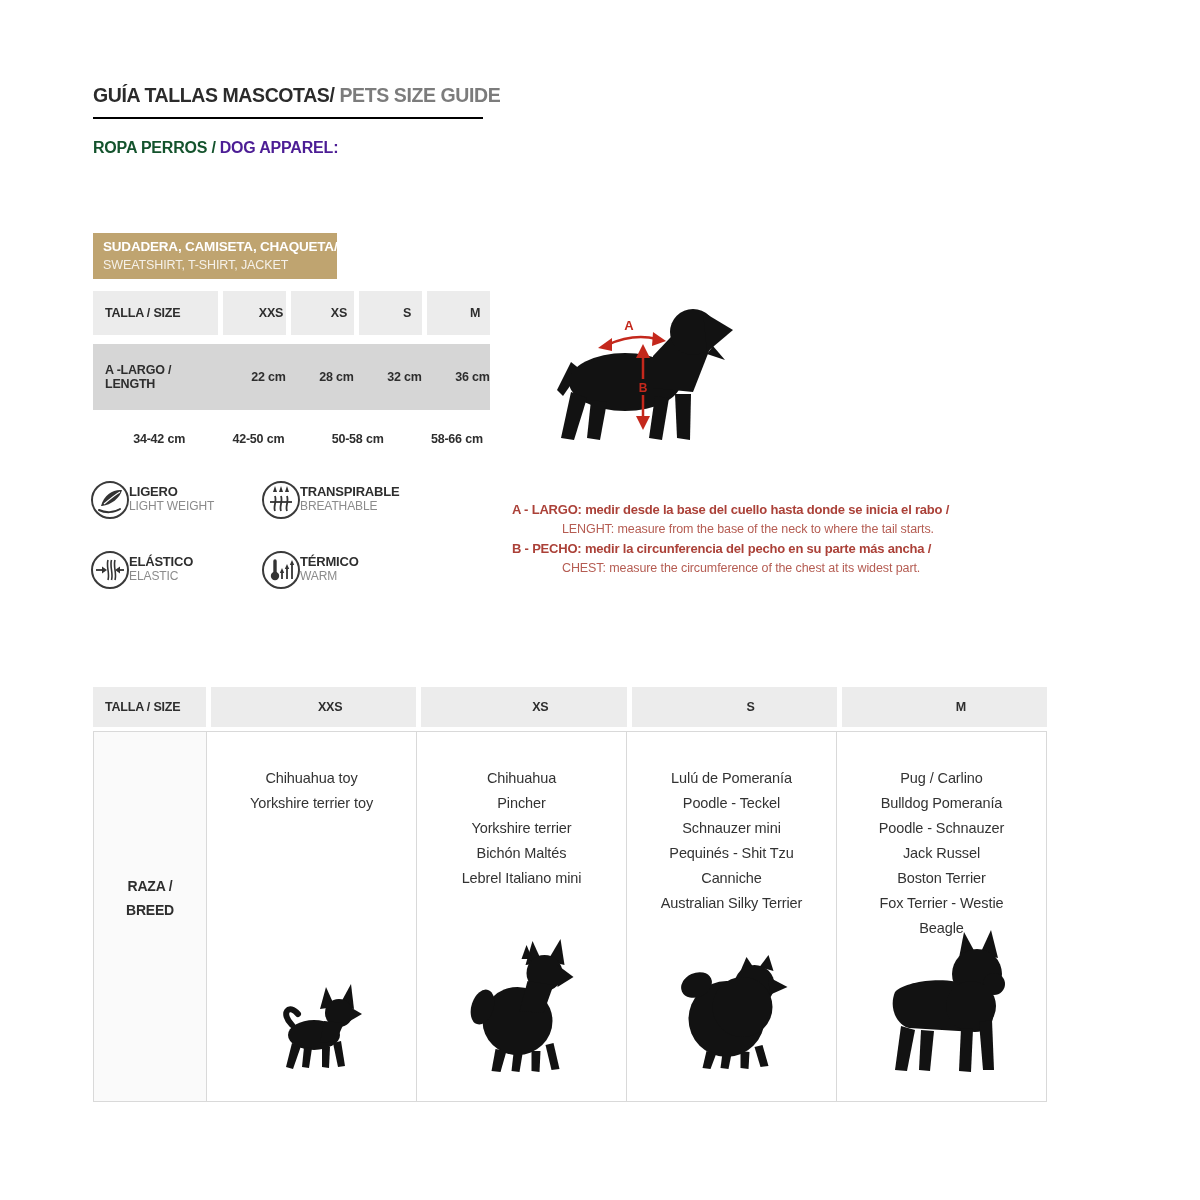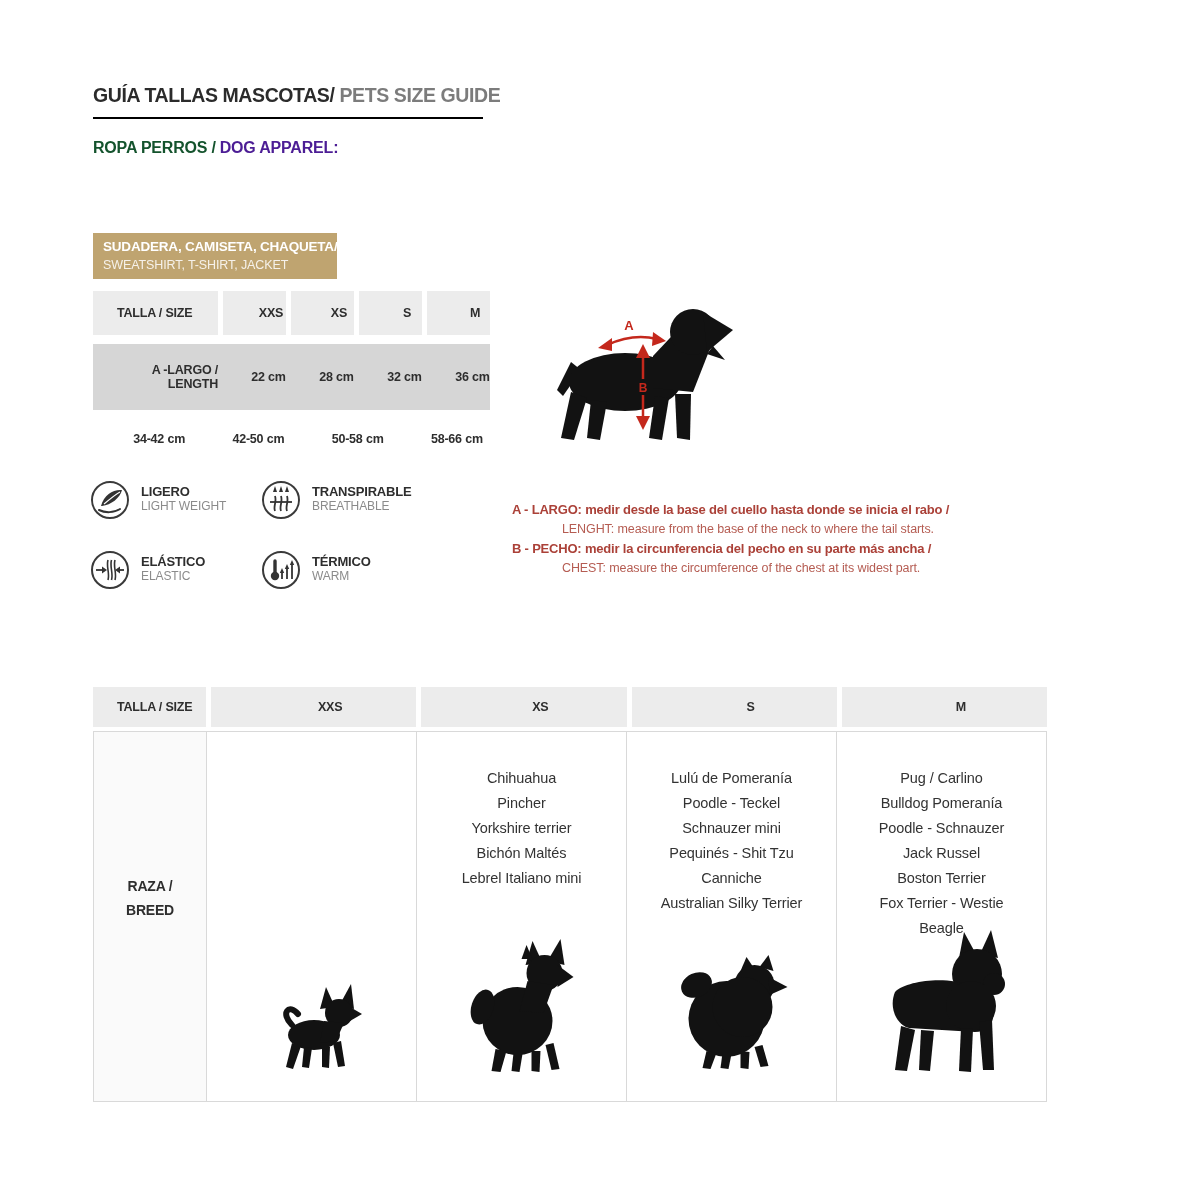--- a/index.html
+++ b/index.html
@@ -30,33 +30,33 @@
   .banner .l2{color:rgba(255,255,255,0.85);font-size:12.5px;letter-spacing:-0.1px;white-space:nowrap;}
   
   .size-table{position:absolute;left:93px;top:291px;width:397px;}
   .st-row{display:flex;}
   .st-head{height:44px;margin-bottom:9px;}
   .st-head .cell{background:#ececec;}
   .st-a{height:66px;background:#d6d6d6;margin-bottom:5px;}
   .st-b{height:48px;background:#ffffff;}
   .cell{display:flex;align-items:center;justify-content:center;box-sizing:border-box;
         font-size:12.5px;font-weight:bold;letter-spacing:-0.2px;color:#2e2e2e;}
-  .cell.lbl{flex:0 0 125px;justify-content:flex-start;padding-left:24px;text-align:right;}
+  .cell.lbl{flex:0 0 125px;justify-content:flex-start;padding-left:12px;}
   .cell.val{flex:1 1 0;padding-left:33px;}
   .st-head .cell{margin-right:5px;}
   .st-head .cell:last-child{margin-right:0;}
   
   .diagram{position:absolute;left:555px;top:300px;width:180px;height:150px;}
   
   .feature{position:absolute;display:flex;align-items:flex-start;}
   .f0{left:91px;top:481px;} .f1{left:262px;top:481px;}
   .f2{left:91px;top:551px;} .f3{left:262px;top:551px;}
   .f-circle{width:38px;height:38px;border:2px solid #3a3a3a;border-radius:50%;
             box-sizing:border-box;display:flex;align-items:center;justify-content:center;flex:0 0 auto;}
-  .f-text{margin-left:12px;padding-top:3px;line-height:15px;}
+  .f-text{padding-top:3px;line-height:15px;}
   .f-es{font-size:13px;font-weight:bold;color:#2e2e2e;letter-spacing:-0.2px;white-space:nowrap;}
   .f-en{font-size:12px;color:#8b8b8b;letter-spacing:-0.1px;white-space:nowrap;}
   
   .notes{position:absolute;left:512px;top:500px;width:470px;line-height:19.5px;}
   .note-main{color:#ab4138;font-weight:bold;font-size:13px;letter-spacing:-0.2px;white-space:nowrap;}
   .note-sub{color:#b55c52;font-size:12.5px;letter-spacing:-0.1px;padding-left:50px;white-space:nowrap;}
   
   .breed-table{position:absolute;left:93px;top:687px;width:954px;}
   .bt-head{display:flex;height:40px;margin-bottom:4px;}
   .bt-head .cell{background:#ececec;margin-right:5px;font-size:12.5px;}
@@ -232,20 +232,24 @@
     </div>
     <div class="bt-body">
       <div class="bt-cell">
         <div class="raza">
           <div>RAZA /</div>
           <div>BREED</div>
         </div>
       </div>
 
       <div class="bt-cell">
+        <div class="breeds">
+            <div>Chihuahua toy</div>
+            <div>Yorkshire terrier toy</div>
+          </div>
         <div class="dog-wrap dw-xxs">
           <svg width="100" height="88" viewBox="0 0 100 88">
             <g class="ink">
               <polygon points="58,26 64,4 73,24"></polygon>
               <polygon points="77,23 89,1 92,26"></polygon>
               <circle cx="77" cy="30" r="14"></circle>
               <polygon points="88,24 100,31 88,38"></polygon>
               <ellipse cx="52" cy="52" rx="26" ry="15"></ellipse>
               <polygon points="62,38 82,40 74,58 58,60"></polygon>
               <path d="M30,42 C18,30 27,20 36,31" stroke="#121212" stroke-width="6" fill="none" stroke-linecap="round"></path>

